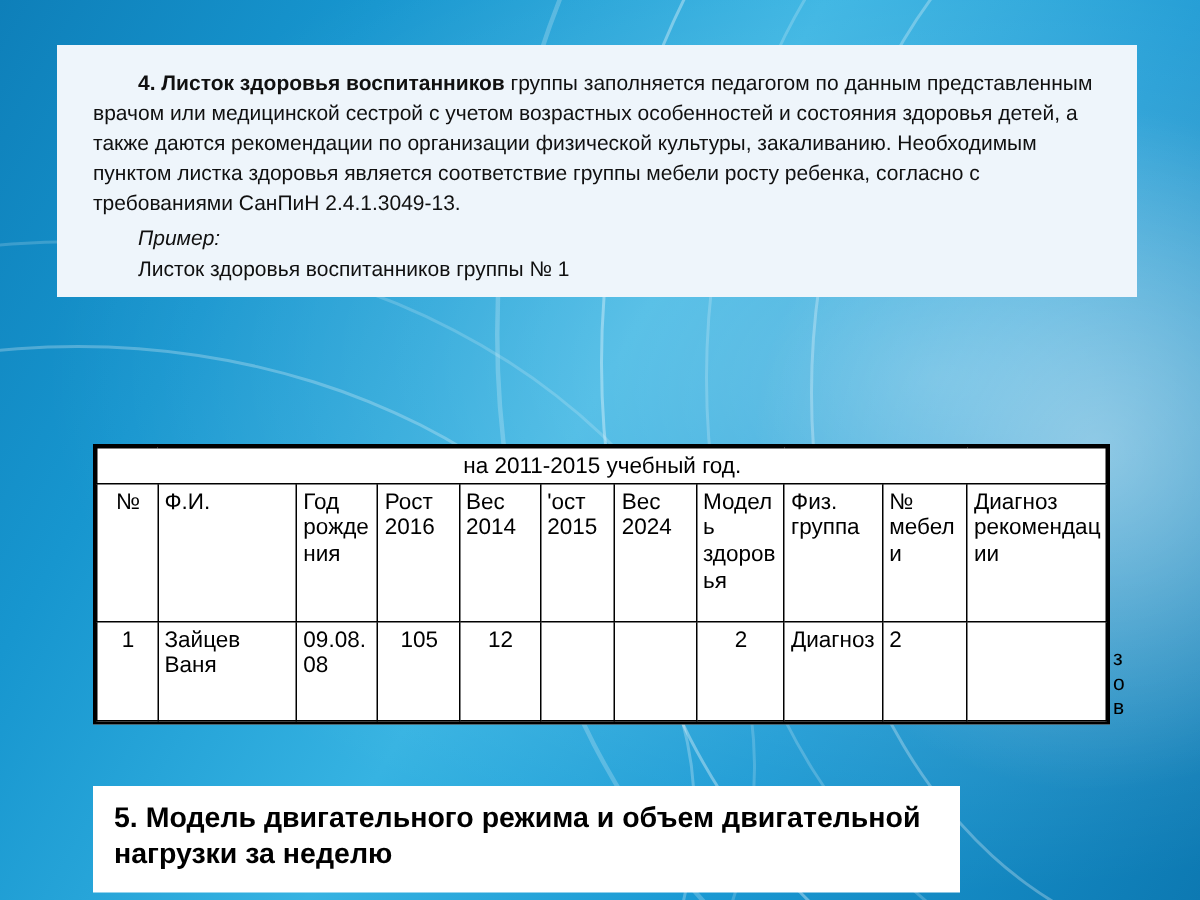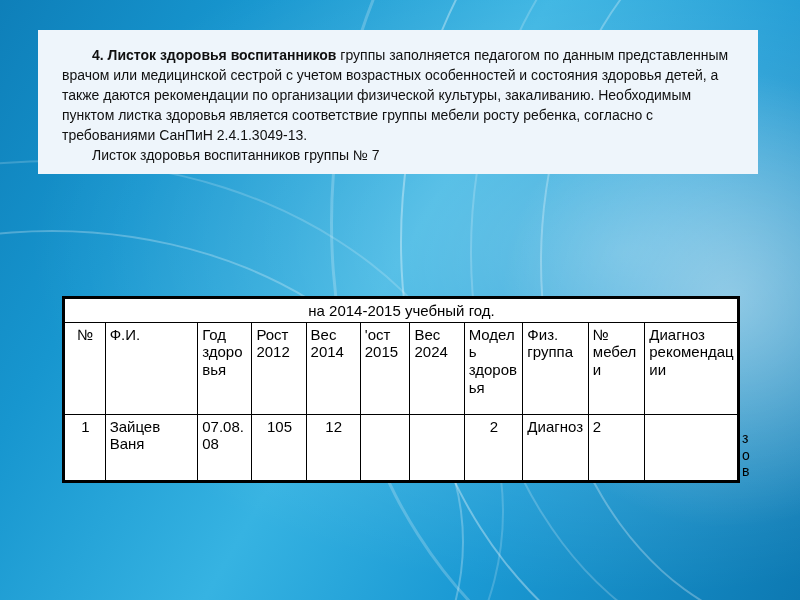--- a/index.html
+++ b/index.html
@@ -142,67 +142,71 @@
   <div class="swoosh s1"></div>
   <div class="swoosh s2"></div>
   <div class="swoosh s3"></div>
   <div class="swoosh s4"></div>
   <div class="swoosh s5"></div>
   <div class="swoosh s6"></div>
   <div class="glow"></div>
 
   <div class="panel-text">
     <div class="para"><b>4. Листок здоровья воспитанников</b><span> группы заполняется педагогом по данным представленным врачом или медицинской сестрой с учетом возрастных особенностей и состояния здоровья детей, а также даются рекомендации по организации физической культуры, закаливанию. Необходимым пунктом листка здоровья является соответствие группы мебели росту ребенка, согласно с требованиями СанПиН 2.4.1.3049-13.</span></div>
-    <div class="example-line">Листок здоровья воспитанников группы № 7</div>
+    <div class="example">Пример:</div>
+    <div class="example-line">Листок здоровья воспитанников группы № 1</div>
   </div>
 
   <div class="panel-table">
     <table class="sheet">
       <colgroup>
         <col style="width:36px">
         <col style="width:82px">
         <col style="width:48px">
         <col style="width:48px">
         <col style="width:48px">
         <col style="width:44px">
         <col style="width:48px">
         <col style="width:52px">
         <col style="width:58px">
         <col style="width:50px">
         <col style="width:82px">
       </colgroup>
       <tbody>
           <tr>
-        <td class="title" colspan="11">на 2014-2015 учебный год.</td>
+        <td class="title" colspan="11">на 2011-2015 учебный год.</td>
       </tr>
       <tr class="header">
         <td class="c-center">№</td>
         <td>Ф.И.</td>
-        <td>Год здоровья</td>
-        <td>Рост 2012</td>
+        <td>Год рождения</td>
+        <td>Рост 2016</td>
         <td>Вес 2014</td>
         <td>'ост 2015</td>
         <td>Вес 2024</td>
         <td>Модель здоровья</td>
         <td>Физ. группа</td>
         <td>№ мебели</td>
         <td>Диагноз рекомендации</td>
       </tr>
       <tr class="data">
         <td class="c-center">1</td>
         <td>Зайцев Ваня</td>
-        <td>07.08.08</td>
+        <td>09.08.08</td>
         <td class="c-center">105</td>
         <td class="c-center">12</td>
         <td></td>
         <td></td>
         <td class="c-center">2</td>
         <td>Диагноз</td>
         <td>2</td>
         <td></td>
       </tr>
     </tbody>
       </table>
   </div>
 
   <div class="overflow-col">з о в</div>
 
+  <div class="panel-bottom">
+    <span>5. Модель двигательного режима и объем двигательной нагрузки за неделю</span>
+  </div>
 </div>
 
 </body></html>

